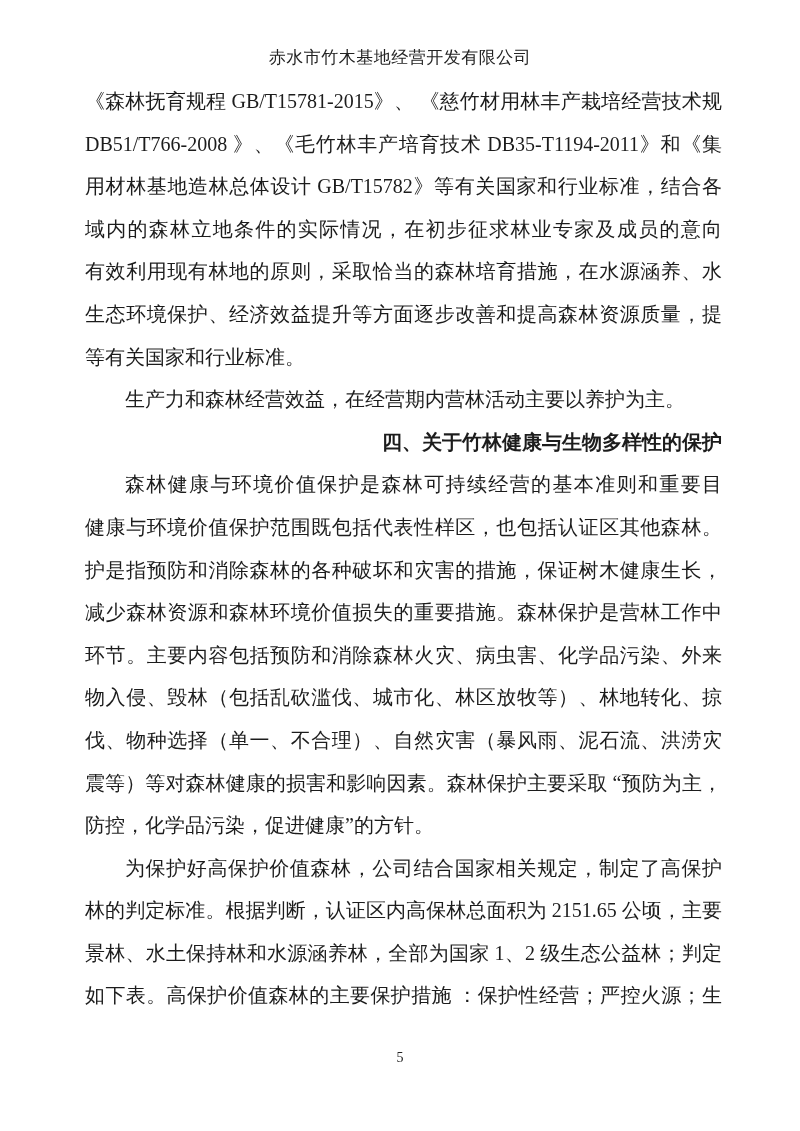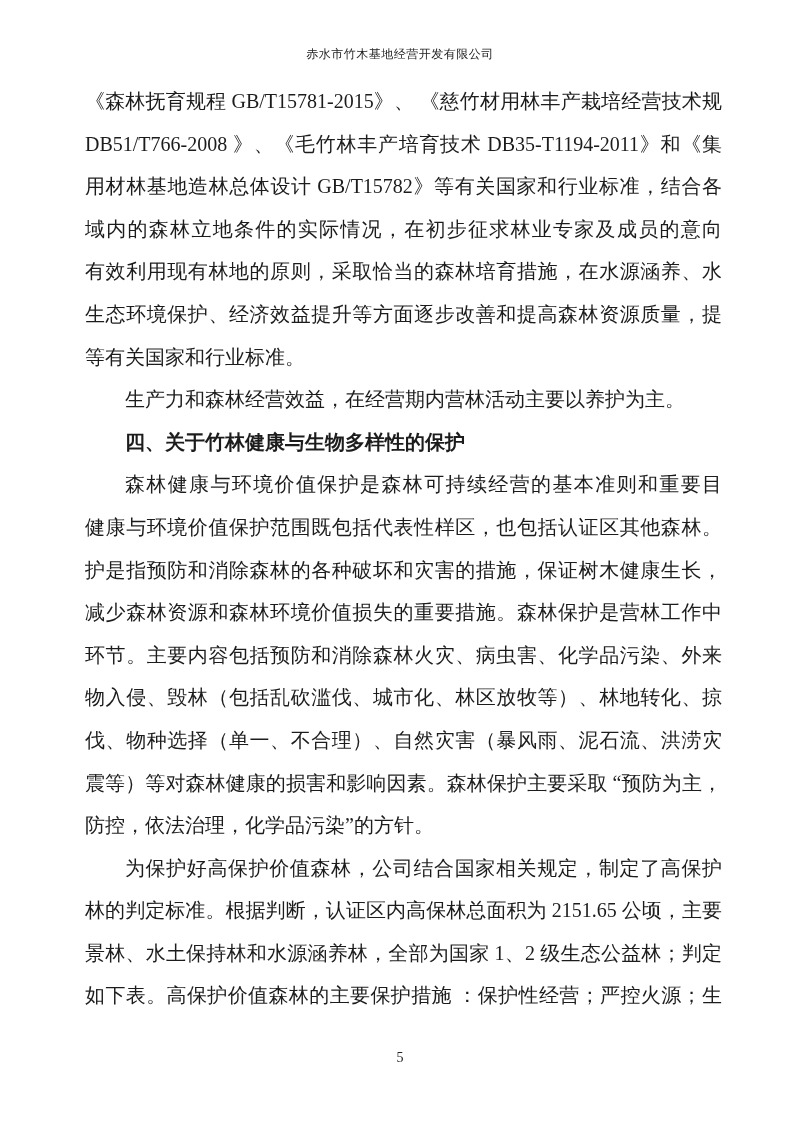--- a/index.html
+++ b/index.html
@@ -15,21 +15,21 @@
     color: #1c1c1c;
     font-family: "Liberation Serif", "DejaVu Serif", serif;
     overflow: hidden;
   }
   .header {
     position: absolute;
     top: 46px;
     left: 0;
     width: 100%;
     text-align: center;
-    font-size: 12px;
+    font-size: 17px;
     letter-spacing: 0.5px;
     color: #222222;
   }
   .content {
     position: absolute;
     top: 80px;
     left: 85px;
     width: 637px;
   }
   .line {
@@ -46,20 +46,21 @@
     text-align: justify;
     text-align-last: justify;
     text-indent: 2em;
   }
   .line.p-indent {
     text-indent: 2em;
   }
   .line.heading {
     font-weight: bold;
     text-indent: 2em;
+    text-align: right;
   }
   .footer {
     position: absolute;
     top: 1050px;
     left: 0;
     width: 100%;
     text-align: center;
     font-size: 14px;
     color: #222222;
   }
@@ -81,21 +82,21 @@
       <div class="line p-indent">生产力和森林经营效益，在经营期内营林活动主要以养护为主。</div>
       <div class="line heading">四、关于竹林健康与生物多样性的保护</div>
       <div class="line j-indent">森林健康与环境价值保护是森林可持续经营的基本准则和重要目标。森林</div>
       <div class="line j">健康与环境价值保护范围既包括代表性样区，也包括认证区其他森林。森林保</div>
       <div class="line j">护是指预防和消除森林的各种破坏和灾害的措施，保证树木健康生长，避免或</div>
       <div class="line j">减少森林资源和森林环境价值损失的重要措施。森林保护是营林工作中的重要</div>
       <div class="line j">环节。主要内容包括预防和消除森林火灾、病虫害、化学品污染、外来有害生</div>
       <div class="line j">物入侵、毁林（包括乱砍滥伐、城市化、林区放牧等）、林地转化、掠夺性采</div>
       <div class="line j">伐、物种选择（单一、不合理）、自然灾害（暴风雨、泥石流、洪涝灾害、地</div>
       <div class="line j">震等）等对森林健康的损害和影响因素。森林保护主要采取 “预防为主，科学</div>
-      <div class="line plain">防控，依法治理，化学品污染”的方针。</div>
+      <div class="line plain">防控，化学品污染，促进健康”的方针。</div>
       <div class="line j-indent">为保护好高保护价值森林，公司结合国家相关规定，制定了高保护价值森</div>
       <div class="line j">林的判定标准。根据判断，认证区内高保林总面积为 2151.65 公顷，主要为风</div>
       <div class="line j">景林、水土保持林和水源涵养林，全部为国家 1、2 级生态公益林；判定结果</div>
       <div class="line j">如下表。高保护价值森林的主要保护措施 ：保护性经营；严控火源；生物防治；</div>
     </div>
 
   <div class="footer">5</div>
 </div>
 
 </body></html>

